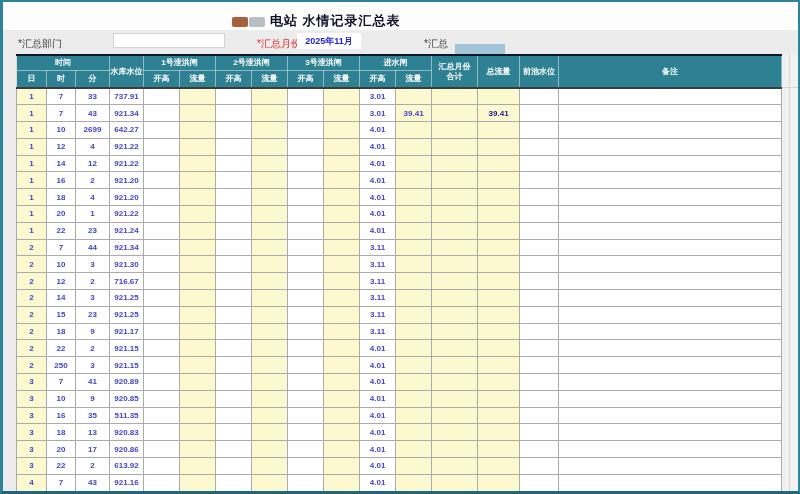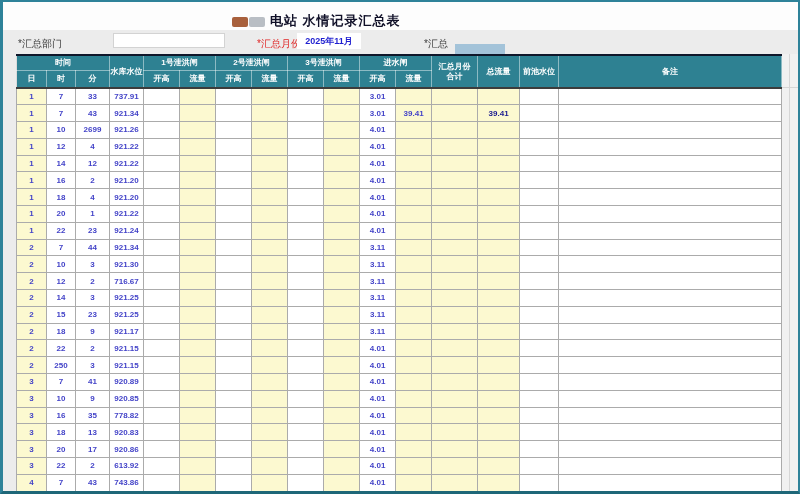--- a/index.html
+++ b/index.html
@@ -150,21 +150,21 @@
             <td class="y">39.41</td>
             <td class="y"></td>
             <td class="y total">39.41</td>
             <td></td>
             <td></td>
           </tr>
           <tr>
             <td class="y">1</td>
             <td>10</td>
             <td>2699</td>
-            <td>921.26</td>
+            <td>642.27</td>
             <td></td>
             <td class="y"></td>
             <td></td>
             <td class="y"></td>
             <td></td>
             <td class="y"></td>
             <td>4.01</td>
             <td class="y"></td>
             <td class="y"></td>
             <td class="y total"></td>
@@ -456,21 +456,21 @@
             <td class="y"></td>
             <td class="y"></td>
             <td class="y total"></td>
             <td></td>
             <td></td>
           </tr>
           <tr>
             <td class="y">3</td>
             <td>16</td>
             <td>35</td>
-            <td>778.82</td>
+            <td>511.35</td>
             <td></td>
             <td class="y"></td>
             <td></td>
             <td class="y"></td>
             <td></td>
             <td class="y"></td>
             <td>4.01</td>
             <td class="y"></td>
             <td class="y"></td>
             <td class="y total"></td>
@@ -528,21 +528,21 @@
             <td class="y"></td>
             <td class="y"></td>
             <td class="y total"></td>
             <td></td>
             <td></td>
           </tr>
           <tr>
             <td class="y">4</td>
             <td>7</td>
             <td>43</td>
-            <td>743.86</td>
+            <td>921.16</td>
             <td></td>
             <td class="y"></td>
             <td></td>
             <td class="y"></td>
             <td></td>
             <td class="y"></td>
             <td>4.01</td>
             <td class="y"></td>
             <td class="y"></td>
             <td class="y total"></td>

